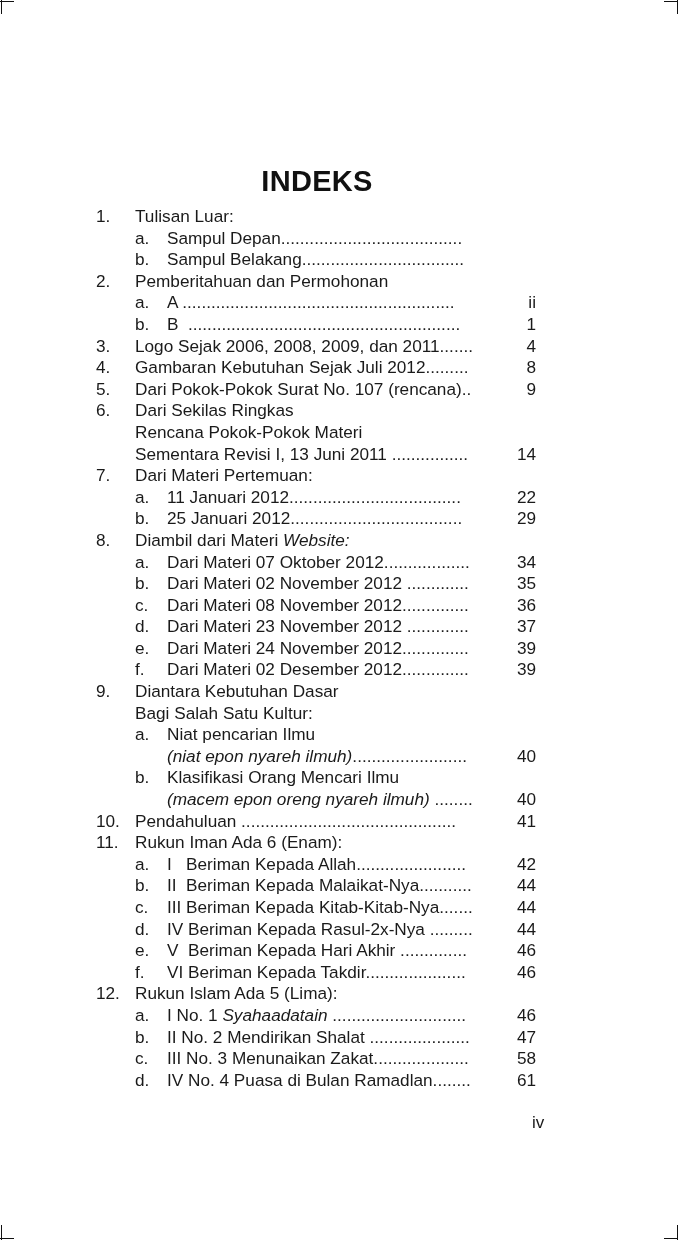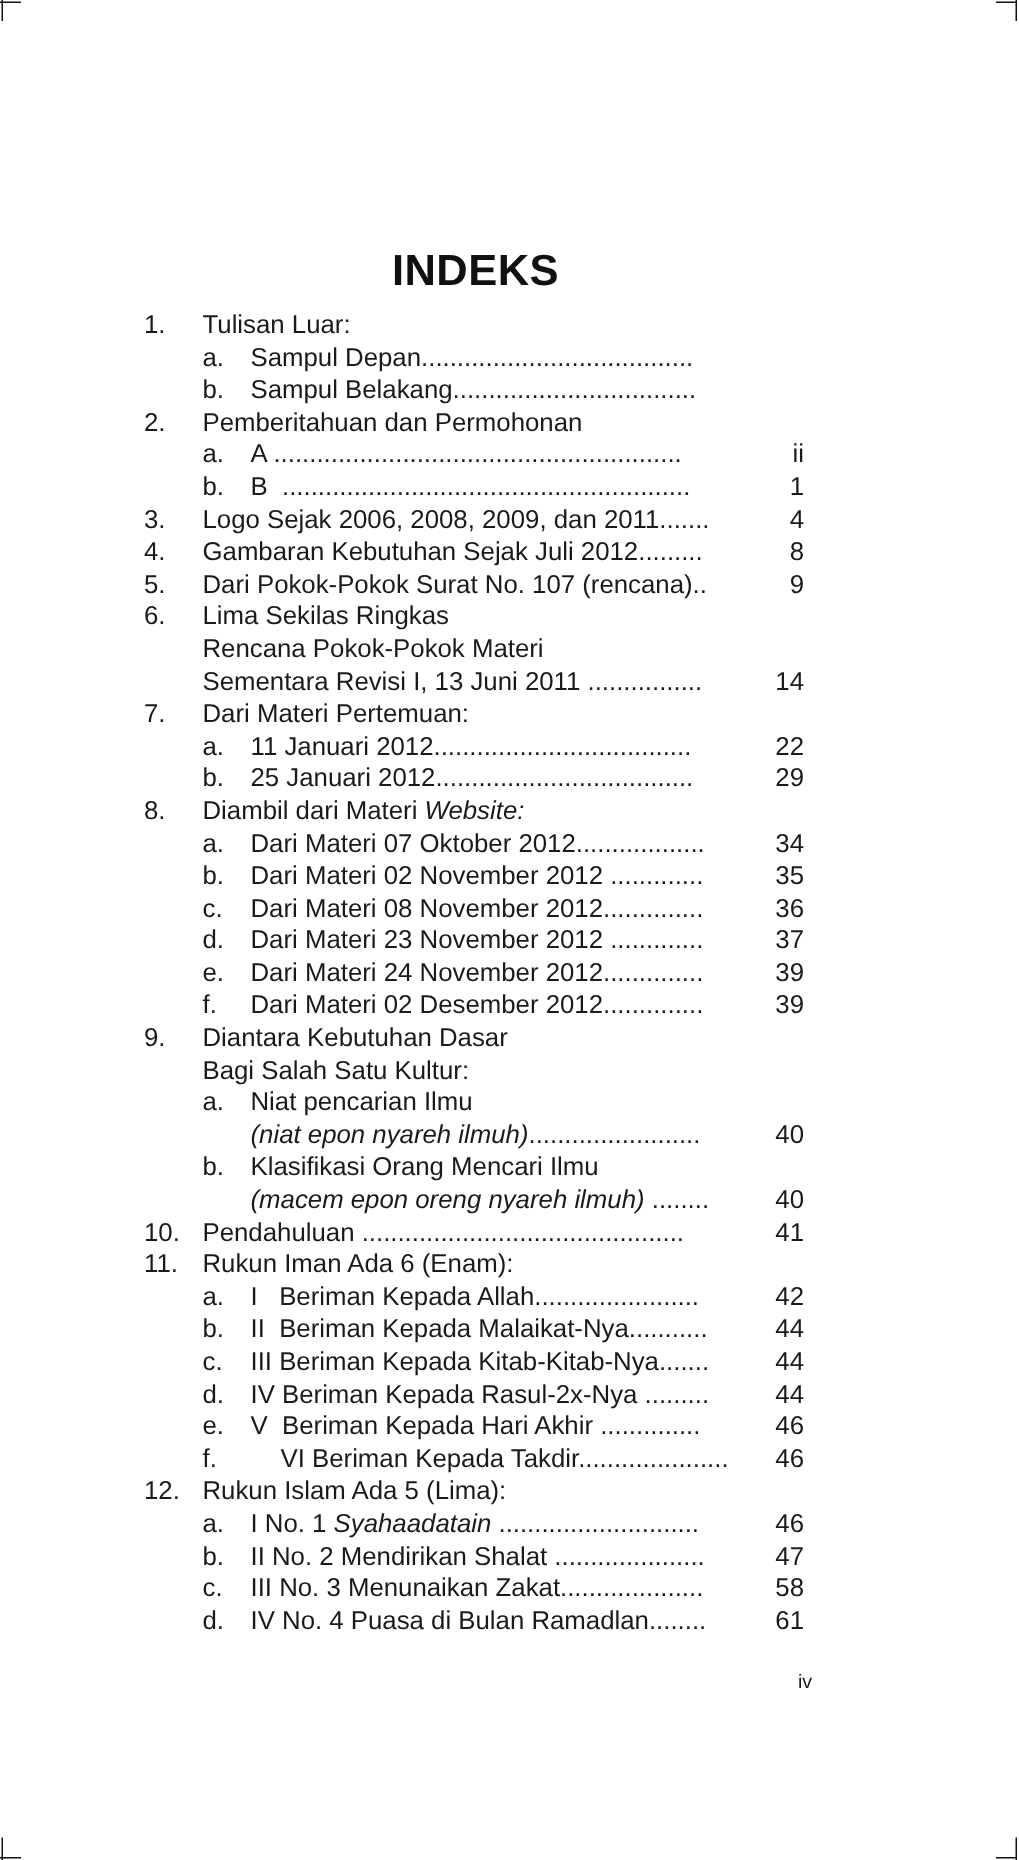--- a/index.html
+++ b/index.html
@@ -10,21 +10,21 @@
            font-weight: bold; font-size: 29px; letter-spacing: 0.3px; color: #111; }
   .toc { position: absolute; left: 96px; top: 206px; width: 450px; font-size: 17.2px; }
   .row { position: relative; height: 21.6px; line-height: 21.6px; white-space: nowrap; }
   .num { position: absolute; left: 0; }
   .letter { position: absolute; left: 39px; }
   .label { position: absolute; overflow: hidden; }
   .label.l1 { left: 39px; width: 366px; }
   .label.l2 { left: 71px; width: 334px; }
   .label .dots { letter-spacing: 0px; }
   .page { position: absolute; right: 10px; text-align: right; }
-  .pgnum { position: absolute; left: 532px; top: 1113px; font-size: 13px; }
+  .pgnum { position: absolute; left: 532px; top: 1113px; font-size: 17px; }
   i { font-style: italic; }
 </style>
 </head>
 <body>
 
 <div class="crop" style="left:1px;top:0;width:1px;height:14px;"></div>
 <div class="crop" style="left:0;top:1px;width:14px;height:1px;"></div>
 <div class="crop" style="left:677px;top:0;width:1px;height:14px;"></div>
 <div class="crop" style="left:664px;top:1px;width:14px;height:1px;"></div>
 <div class="crop" style="left:1px;top:1225px;width:1px;height:15px;"></div>
@@ -71,21 +71,21 @@
       <span class="label l1"><span style="white-space: pre;">Gambaran Kebutuhan Sejak Juli 2012</span><span class="dots">.........</span></span>
       <span class="page">8</span>
     </div>
     <div class="row">
       <span class="num">5.</span>
       <span class="label l1"><span style="white-space: pre;">Dari Pokok-Pokok Surat No. 107 (rencana)</span><span class="dots">..</span></span>
       <span class="page">9</span>
     </div>
     <div class="row">
       <span class="num">6.</span>
-      <span class="label l1"><span style="white-space: pre;">Lima Sekilas Ringkas</span></span>
+      <span class="label l1"><span style="white-space: pre;">Dari Sekilas Ringkas</span></span>
     </div>
     <div class="row">
       <span class="label l1"><span style="white-space: pre; text-align: center;">Rencana Pokok-Pokok Materi</span></span>
     </div>
     <div class="row">
       <span class="label l1"><span style="white-space: pre;">Sementara Revisi I, 13 Juni 2011 </span><span class="dots">................</span></span>
       <span class="page">14</span>
     </div>
     <div class="row">
       <span class="num">7.</span>
@@ -187,21 +187,21 @@
       <span class="label l2"><span style="white-space: pre;">IV Beriman Kepada Rasul-2x-Nya </span><span class="dots">.........</span></span>
       <span class="page">44</span>
     </div>
     <div class="row">
       <span class="letter">e.</span>
       <span class="label l2"><span style="white-space: pre;">V  Beriman Kepada Hari Akhir </span><span class="dots">..............</span></span>
       <span class="page">46</span>
     </div>
     <div class="row">
       <span class="letter">f.</span>
-      <span class="label l2"><span style="white-space: pre; margin-left: 20px;">VI Beriman Kepada Takdir</span><span class="dots">.....................</span></span>
+      <span class="label l2"><span style="white-space: pre;">VI Beriman Kepada Takdir</span><span class="dots">.....................</span></span>
       <span class="page">46</span>
     </div>
     <div class="row">
       <span class="num">12.</span>
       <span class="label l1"><span style="white-space: pre;">Rukun Islam Ada 5 (Lima):</span></span>
     </div>
     <div class="row">
       <span class="letter">a.</span>
       <span class="label l2"><span style="white-space: pre;">I No. 1 </span><i style="white-space: pre;">Syahaadatain</i><span style="white-space: pre;"> </span><span class="dots">............................</span></span>
       <span class="page">46</span>

